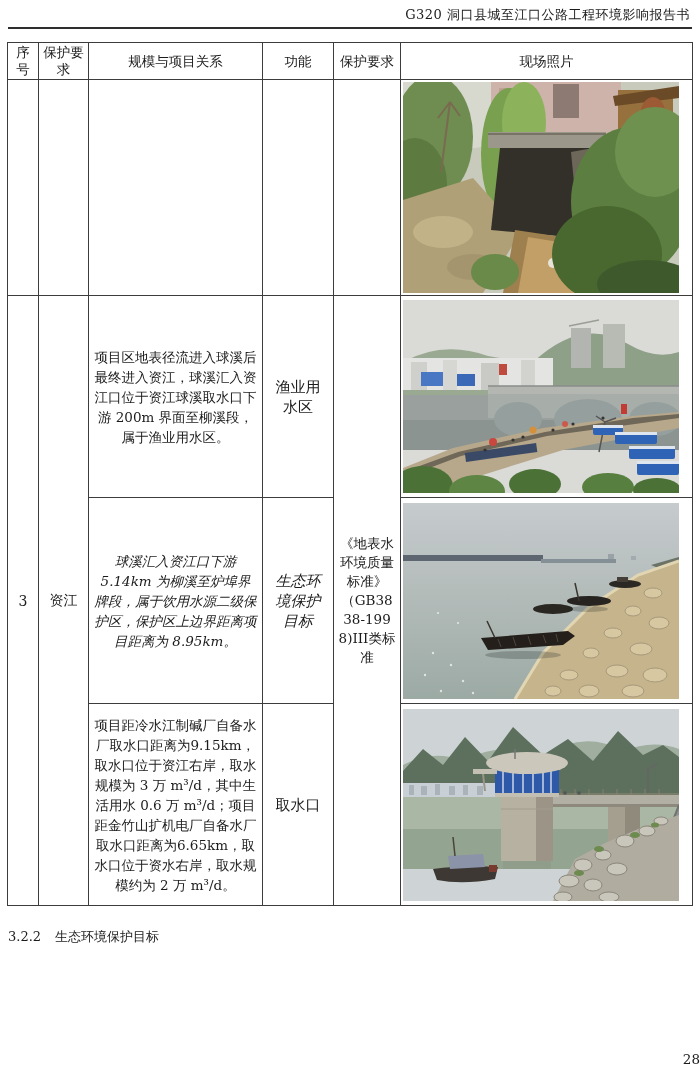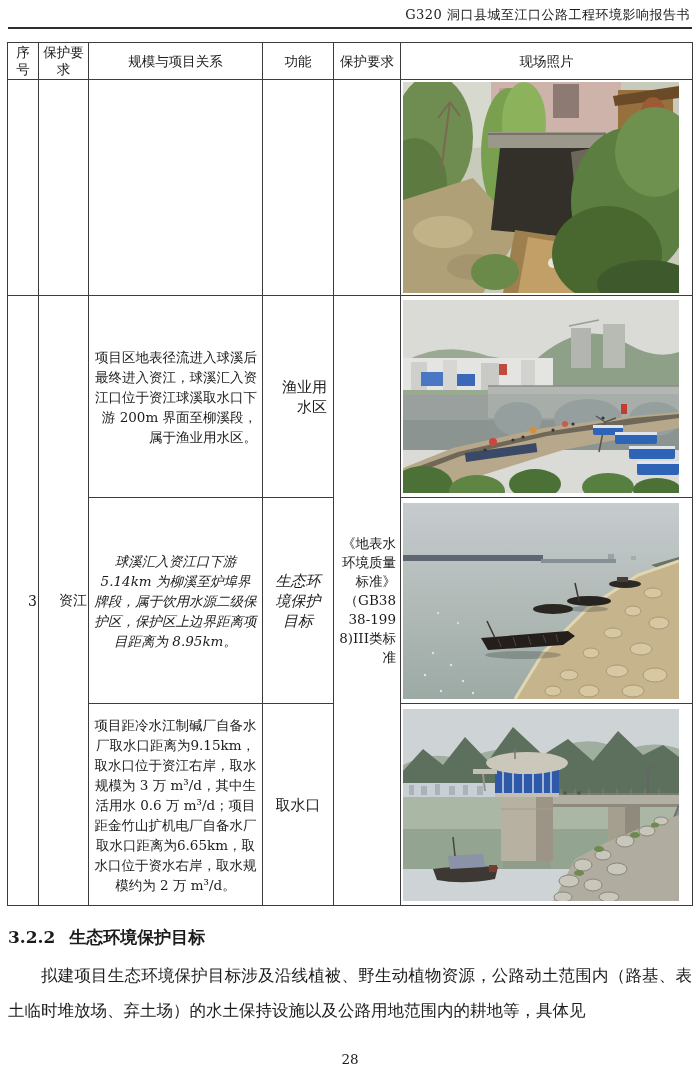--- a/index.html
+++ b/index.html
@@ -14,30 +14,30 @@
   
   table.main{position:absolute;top:42px;left:7px;border-collapse:collapse;table-layout:fixed;width:685px;}
   table.main td,table.main th{border:1px solid #3c3c3c;vertical-align:middle;font-weight:normal;overflow:hidden;}
   tr.r0{height:26px;margin-top:32px;} tr.r1{height:216px;} tr.r2{height:201px;} tr.r3{height:206px;font-style:italic;} tr.r4{height:202px;}
   th.hcell{font-size:13.5px;line-height:17px;text-align:center;padding:1px 2px;}
   td.idx,td.target{font-size:14px;text-align:center;padding:1px;}
   td.scale{font-size:13.5px;line-height:20px;text-align:center;padding:2px 5px;}
   td.func{font-size:15px;line-height:20px;text-align:center;padding:2px 6px;}
   td.req{font-size:13.5px;line-height:19px;text-align:center;padding:2px 4px;word-break:break-all;}
   td.photo-cell{padding:0 14px 0 2px;vertical-align:middle;}
-  tr .sep{border-top-width:2px;text-align:right;}
+  tr .sep{border-top-width:2px;}
   .photo{font-size:0;line-height:0;}
   .photo svg{display:block;}
   .ph1{margin:2px 0;} .ph2{margin:4px 0;} .ph3{margin:3px 0;} .ph4{margin:4px 0;}
   
   .section{position:absolute;top:924px;left:8px;right:8px;}
-  .section-heading{font-size:17px;line-height:26px;font-weight:bold;}
+  .section-heading{font-size:13px;line-height:26px;}
   .section-heading .num{margin-right:14px;}
   .section-para{margin-top:8px;font-size:16.5px;line-height:35px;text-align:justify;text-indent:33px;}
-  .page-footer{position:absolute;bottom:16px;left:0;width:100%;text-align:center;font-size:13.5px;}
+  .page-footer{position:absolute;bottom:16px;left:0;width:100%;text-align:right;font-size:13.5px;}
 </style>
 </head>
 <body>
 
 <div class="page">
 
   <div class="doc-header">G320 洞口县城至江口公路工程环境影响报告书</div>
   <div class="doc-header-rule"></div>
 
   <table class="main">
@@ -323,18 +323,17 @@
         </div>
       </td>
     </tr>
   </tbody>
     </table>
 
   <div class="section">
     <div class="section-heading">
       <span class="num">3.2.2</span><span>生态环境保护目标</span>
     </div>
-    <div class="section-para">拟建项目生态环境保护目标涉及沿线植被、野生动植物资源，公路动土范围内（路基、表土临时堆放场、弃土场）的水土保持设施以及公路用地范围内的耕地等，具体见</div>
   </div>
 
   <div class="page-footer">28</div>
 
 </div>
 
 </body></html>

